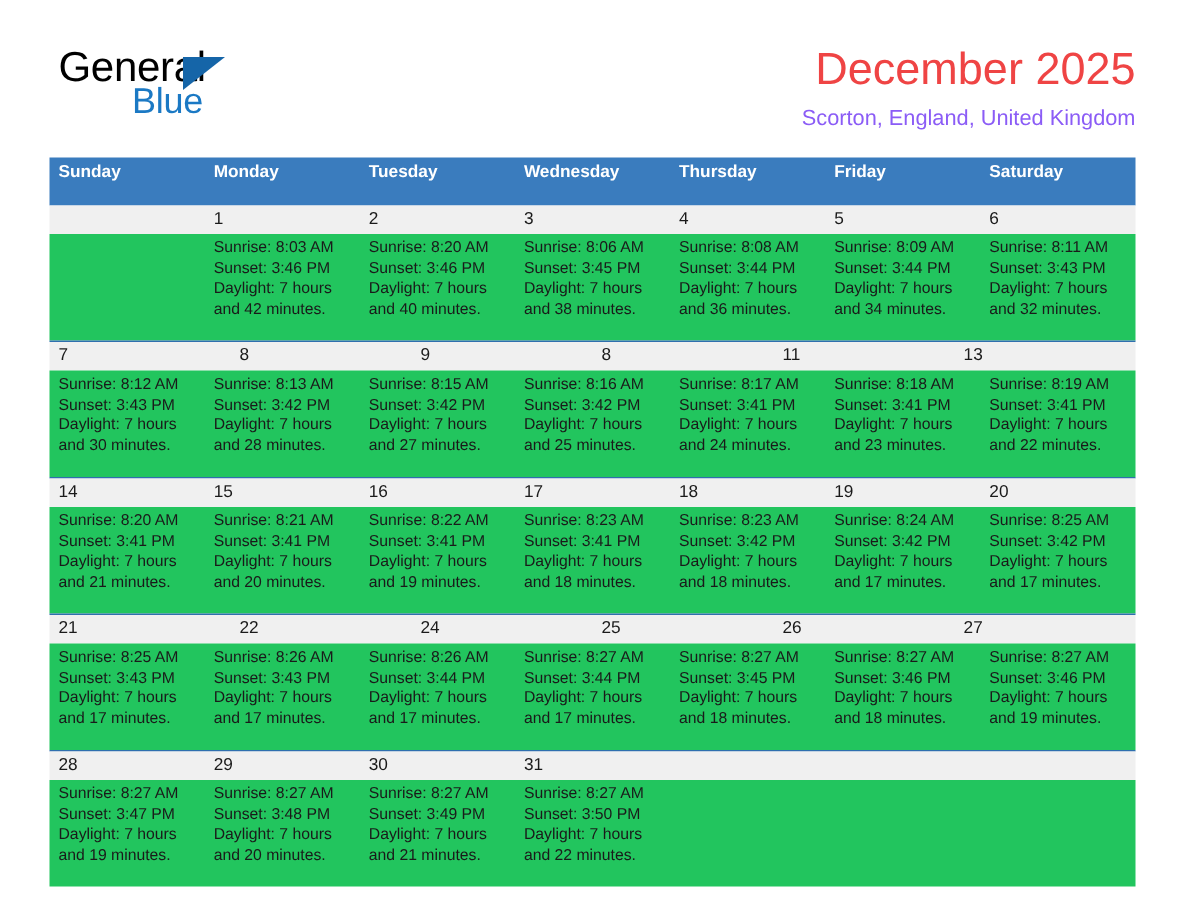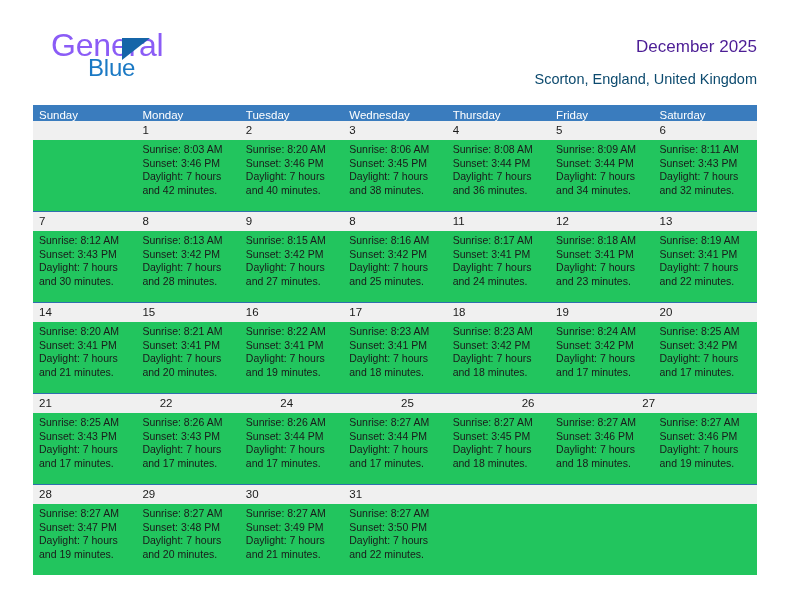--- a/index.html
+++ b/index.html
@@ -31,25 +31,25 @@
   }
   .logo {
     position: absolute;
     left: 35px;
     top: 32px;
     width: 130px;
     height: 52px;
   }
   .logo-general {
     position: absolute;
-    left: 16px;
+    left: 4px;
     top: 0;
-    font-size: 32px;
+    font-size: 28px;
     letter-spacing: -0.2px;
-    color: #8b5cf6;
+    color: #000000;
     line-height: 26px;
   }
   .logo-blue {
     position: absolute;
     left: 53px;
     top: 23px;
     font-size: 24px;
     letter-spacing: -0.2px;
     color: #1b79c4;
     line-height: 26px;
@@ -64,45 +64,46 @@
     border-bottom: 22px solid transparent;
   }
 
   .title-block {
     position: absolute;
     right: 35px;
     top: 30px;
     text-align: right;
   }
   .cal-title {
-    font-size: 17px;
-    color: #4c1d95;
+    font-size: 30px;
+    color: #ef4444;
     line-height: 33px;
     white-space: nowrap;
   }
   .cal-subtitle {
     font-size: 14.5px;
-    color: #0c4a6e;
+    color: #8b5cf6;
     line-height: 20px;
     margin-top: 6px;
     white-space: nowrap;
   }
 
   
   .calendar {
     position: absolute;
     left: 33px;
     top: 105px;
     width: 724px;
   }
   .weekdays {
     display: flex;
     width: 100%;
     background: #3a7cbe;
-    height: 16px;
+    height: 32px;
+    font-weight: bold;
   }
   .weekday {
     flex: 1 1 0;
     color: #ffffff;
     font-size: 11.5px;
     line-height: 20px;
     padding-left: 6px;
     box-sizing: border-box;
     white-space: nowrap;
   }
@@ -232,21 +233,20 @@
             </div>
           </div>
         </div>
         <div class="week">
           <div class="week-numbers">
             <div class="daynum">7</div>
             <div class="daynum">8</div>
             <div class="daynum">9</div>
             <div class="daynum">8</div>
             <div class="daynum">11</div>
-            <div class="daynum">12</div>
             <div class="daynum">13</div>
           </div>
           <div class="week-details">
             <div class="daycell">
               <div class="dayline">Sunrise: 8:12 AM</div>
               <div class="dayline">Sunset: 3:43 PM</div>
               <div class="dayline">Daylight: 7 hours</div>
               <div class="dayline">and 30 minutes.</div>
             </div>
             <div class="daycell">

